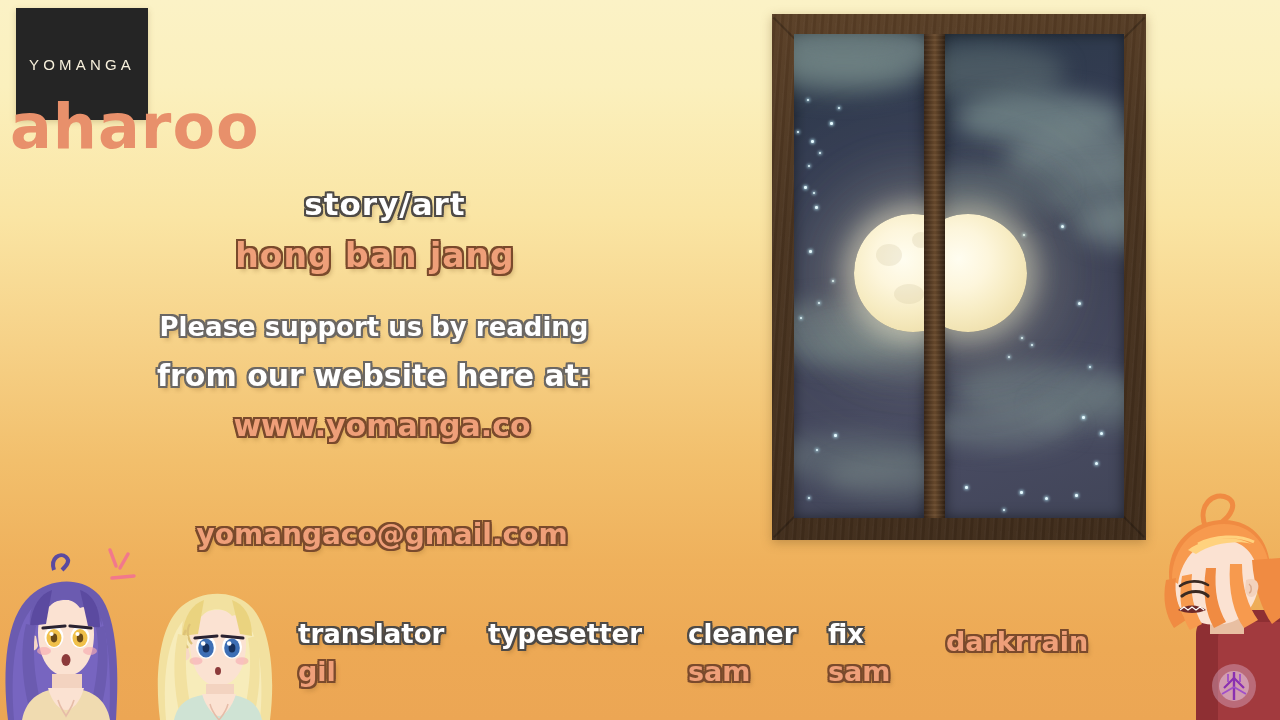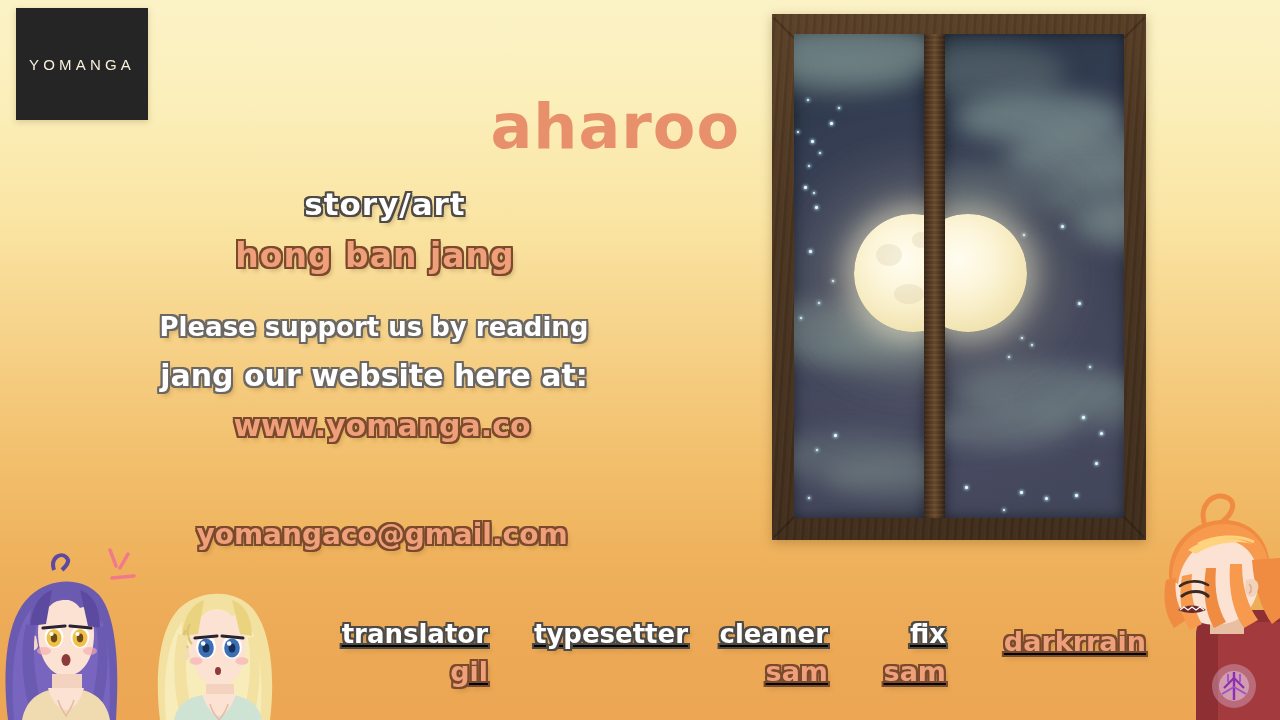--- a/index.html
+++ b/index.html
@@ -34,21 +34,21 @@
   #left-col{
     position:absolute; left:0; top:0; width:740px; height:720px;
     text-align:center;
   }
 
   #title-aharoo{
     position:absolute; left:0; right:0; top:96px;
     font-family:"DejaVu Sans", sans-serif;
     font-size:62px; font-weight:bold; color:#e8906b;
     letter-spacing:1px; line-height:1;
-    text-align:right; padding-left:10px;
+    text-align:left; padding-left:10px;
   }
 
   #credit-role-storyart{
     position:absolute; left:0; right:0; top:186px;
     font-family:"DejaVu Sans", sans-serif;
     font-size:31px; font-weight:bold; color:#ffffff;
     letter-spacing:1px; padding-left:10px;
     text-shadow:
       -2px -2px 0 #4e4a46, 2px -2px 0 #4e4a46,
       -2px  2px 0 #4e4a46, 2px  2px 0 #4e4a46,
@@ -161,21 +161,21 @@
   
   .cloud{ position:absolute; border-radius:50%; filter:blur(11px); pointer-events:none; }
   .star{ position:absolute; background:#e6faff; border-radius:50%;
          box-shadow:0 0 3px 1px rgba(190,240,255,.75); }
 
   
   #credits-row{
     position:absolute; left:298px; top:620px; width:876px; height:96px;
     display:flex; align-items:flex-start;
   }
-  .credit-col{ text-align:right;text-decoration:underline; }
+  .credit-col{ text-align:left; }
   #credit-col-translator{ width:190px; }
   #credit-col-typesetter{ width:200px; }
   #credit-col-cleaner{ width:140px; }
   #credit-col-fix{ width:118px; }
   #credit-col-raws{ width:200px; }
 
   .credit-role{
     font-family:"DejaVu Sans", sans-serif;
     font-weight:bold; font-size:26px; color:#ffffff; line-height:1.15;
     text-shadow:
@@ -216,21 +216,21 @@
 
 <div id="left-col">
 
   <div id="title-aharoo">aharoo</div>
 
   <div id="credit-role-storyart">story/art</div>
 
   <div id="credit-name-author">hong ban jang</div>
 
   <div class="support-line" id="support-line-1">Please support us by reading</div>
-  <div class="support-line" id="support-line-2">jang our website here at:</div>
+  <div class="support-line" id="support-line-2">from our website here at:</div>
 
   <div class="support-url" id="website-url">www.yomanga.co</div>
 
 
   <div class="support-url" id="email-address">yomangaco@gmail.com</div>
 </div>
 
 <div id="window-illustration">
   <div class="frame-wood-grain"></div>
   <div class="miter tl"></div>

